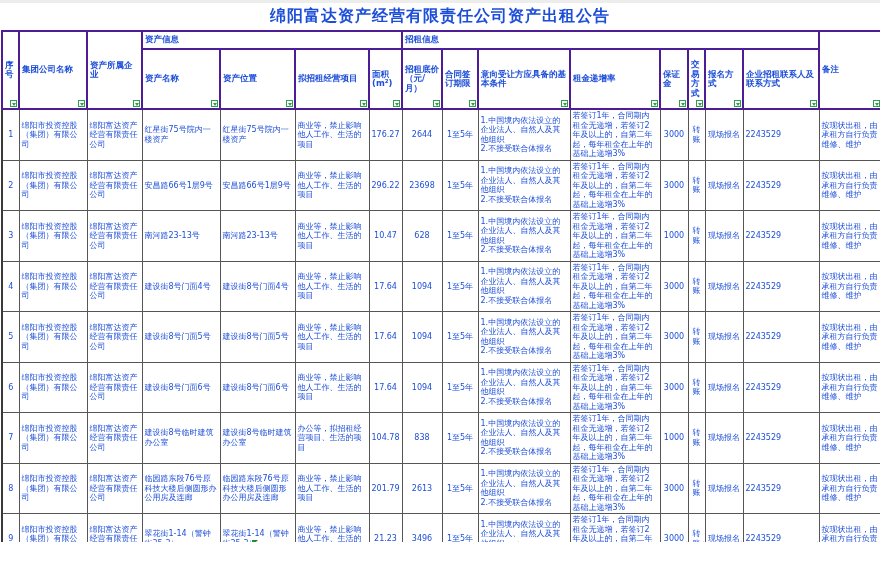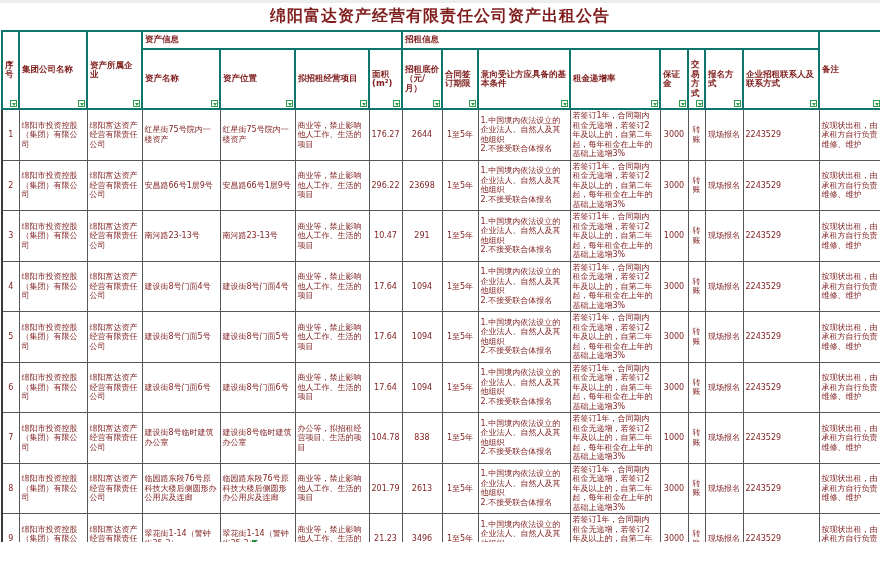--- a/index.html
+++ b/index.html
@@ -1,26 +1,26 @@
 <!DOCTYPE html>
 <html><head>
 <meta charset="utf-8">
 <style>
   html,body{margin:0;padding:0;background:#fff;}
   .page{position:relative;width:880px;height:542px;background:#fff;
-        font-family:"DejaVu Sans","Liberation Sans",sans-serif;color:#7f1d1d;overflow:hidden;}
+        font-family:"DejaVu Sans","Liberation Sans",sans-serif;color:#1d4ed8;overflow:hidden;}
   .topstrip{position:absolute;left:0;top:0;width:880px;height:3px;background:#ededed;}
   .title{position:absolute;left:0;top:3px;width:880px;height:26px;line-height:26px;
          text-align:center;font-size:16px;font-weight:bold;letter-spacing:1px;}
   table.sheet{position:absolute;left:1px;top:30px;width:878px;border-collapse:collapse;
               table-layout:fixed;border:2px solid #3a3a3a;}
   table.sheet th, table.sheet td{border:1px solid #565656;padding:1px 2px;
       font-size:8px;line-height:9.5px;vertical-align:middle;overflow:hidden;
       word-break:break-all;background:#fff;}
-  table.sheet thead th{border:2px solid #0f766e;font-weight:bold;text-align:left;
+  table.sheet thead th{border:2px solid #4c1d95;font-weight:bold;text-align:left;
       position:relative;font-size:8.5px;}
   thead tr.g{height:18px;}
   thead tr.h{height:60px;}
   thead th.c{text-align:center;margin-left:47px;}
   tbody tr{height:39px;}
   tbody tr:nth-child(8){height:46px;}
   tbody tr:nth-child(9){height:34px;}
   tbody tr:nth-child(10){height:48px;}
   tbody tr:nth-child(11){height:34px;}
   td.col-seq,td.col-area,td.col-price,td.col-term,td.col-deposit,
@@ -180,21 +180,21 @@
           <td class="col-remark">按现状出租，由承租方自行负责维修、维护</td>
         </tr>
         <tr>
           <td class="col-seq">3</td>
           <td class="col-group">绵阳市投资控股（集团）有限公司</td>
           <td class="col-owner">绵阳富达资产经营有限责任公司</td>
           <td class="col-asset_name">南河路23-13号</td>
           <td class="col-asset_location">南河路23-13号</td>
           <td class="col-business">商业等，禁止影响他人工作、生活的项目</td>
           <td class="col-area">10.47</td>
-          <td class="col-price">291</td>
+          <td class="col-price">628</td>
           <td class="col-term">1至5年</td>
           <td class="col-conditions">1.中国境内依法设立的企业法人、自然人及其他组织
 2.不接受联合体报名</td>
           <td class="col-rate">若签订1年，合同期内租金无递增，若签订2年及以上的，自第二年起，每年租金在上年的基础上递增3%</td>
           <td class="col-deposit">1000</td>
           <td class="col-trade">转账</td>
           <td class="col-signup">现场报名</td>
           <td class="col-contact">2243529</td>
           <td class="col-remark">按现状出租，由承租方自行负责维修、维护</td>
         </tr>

